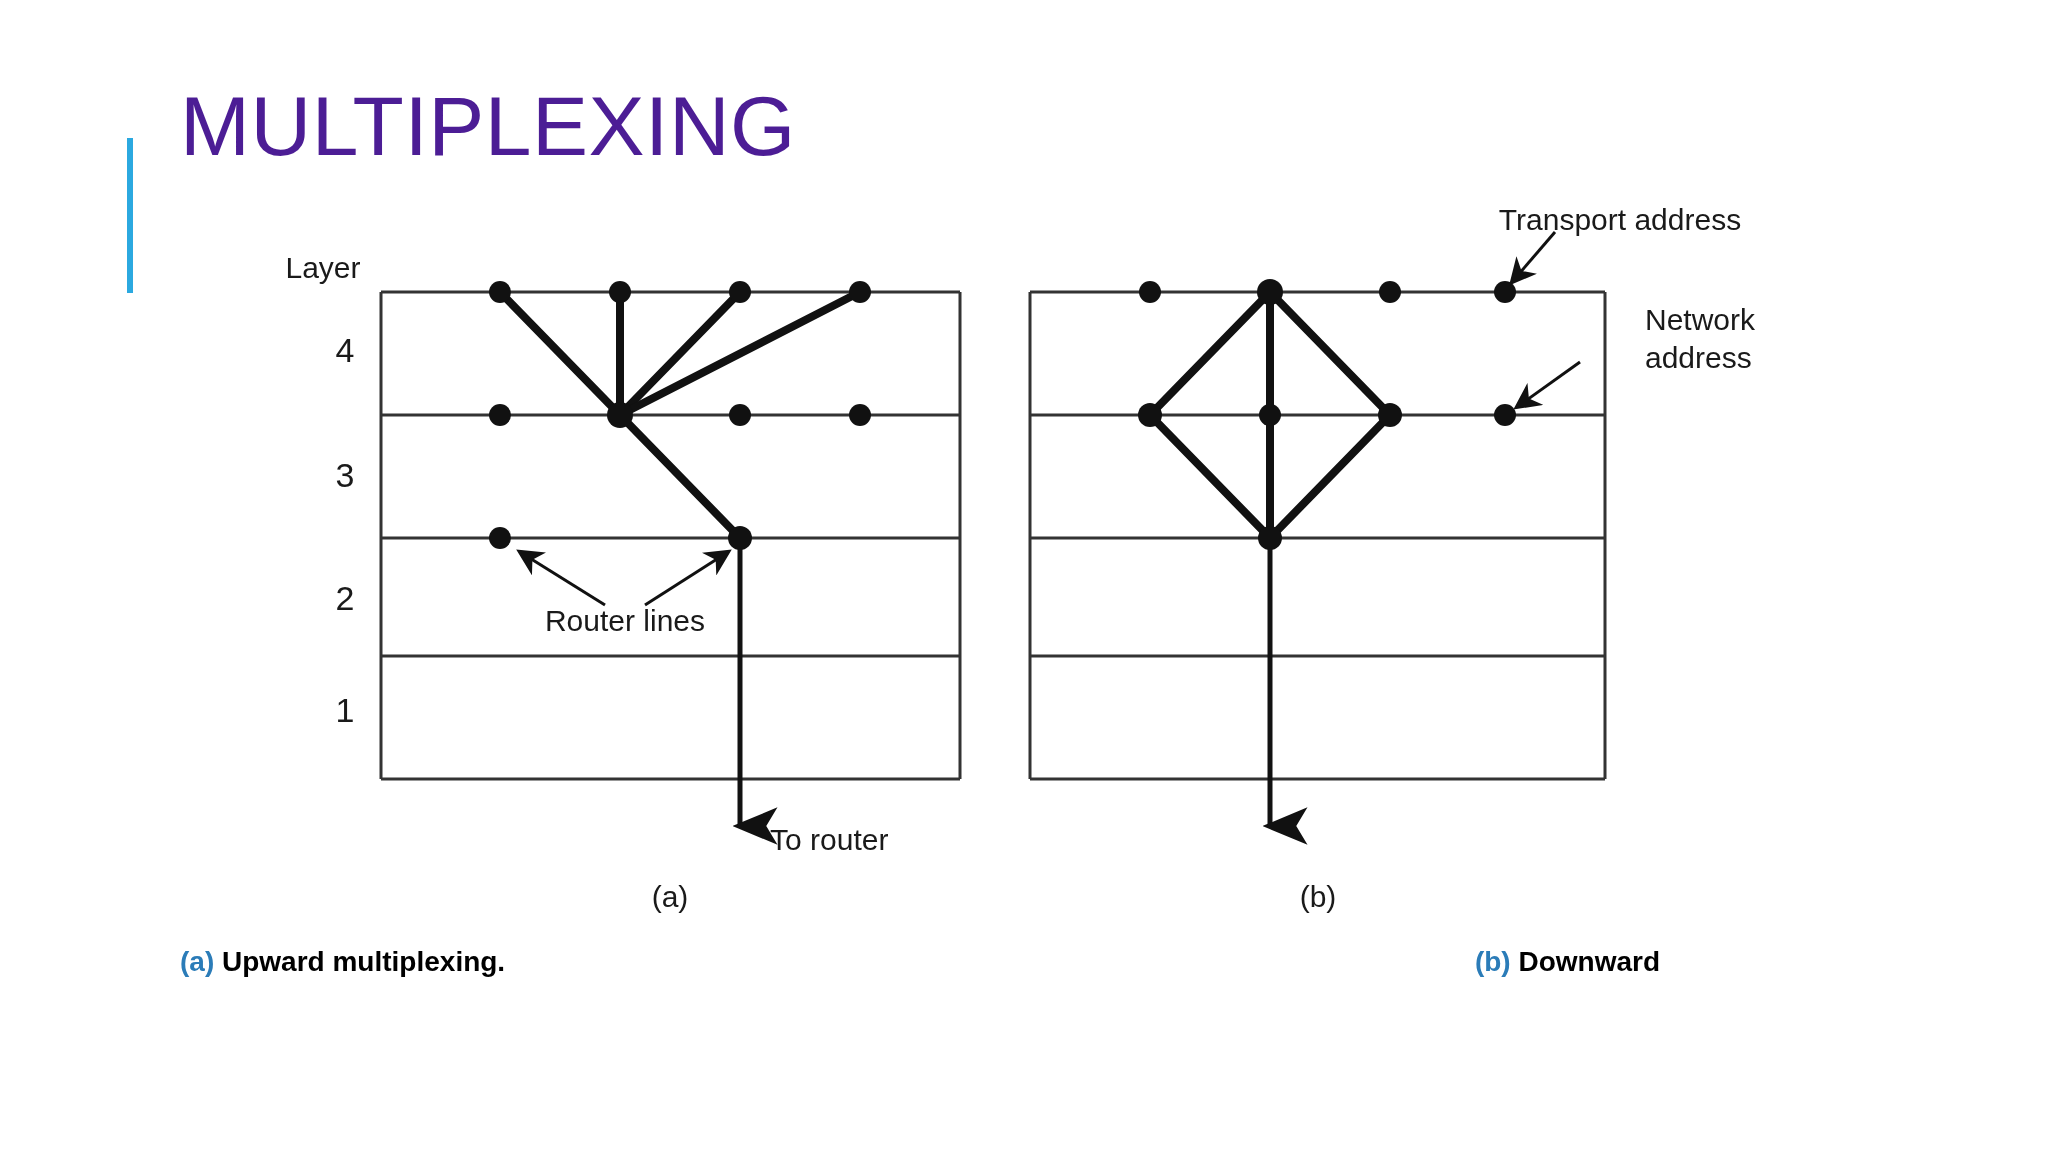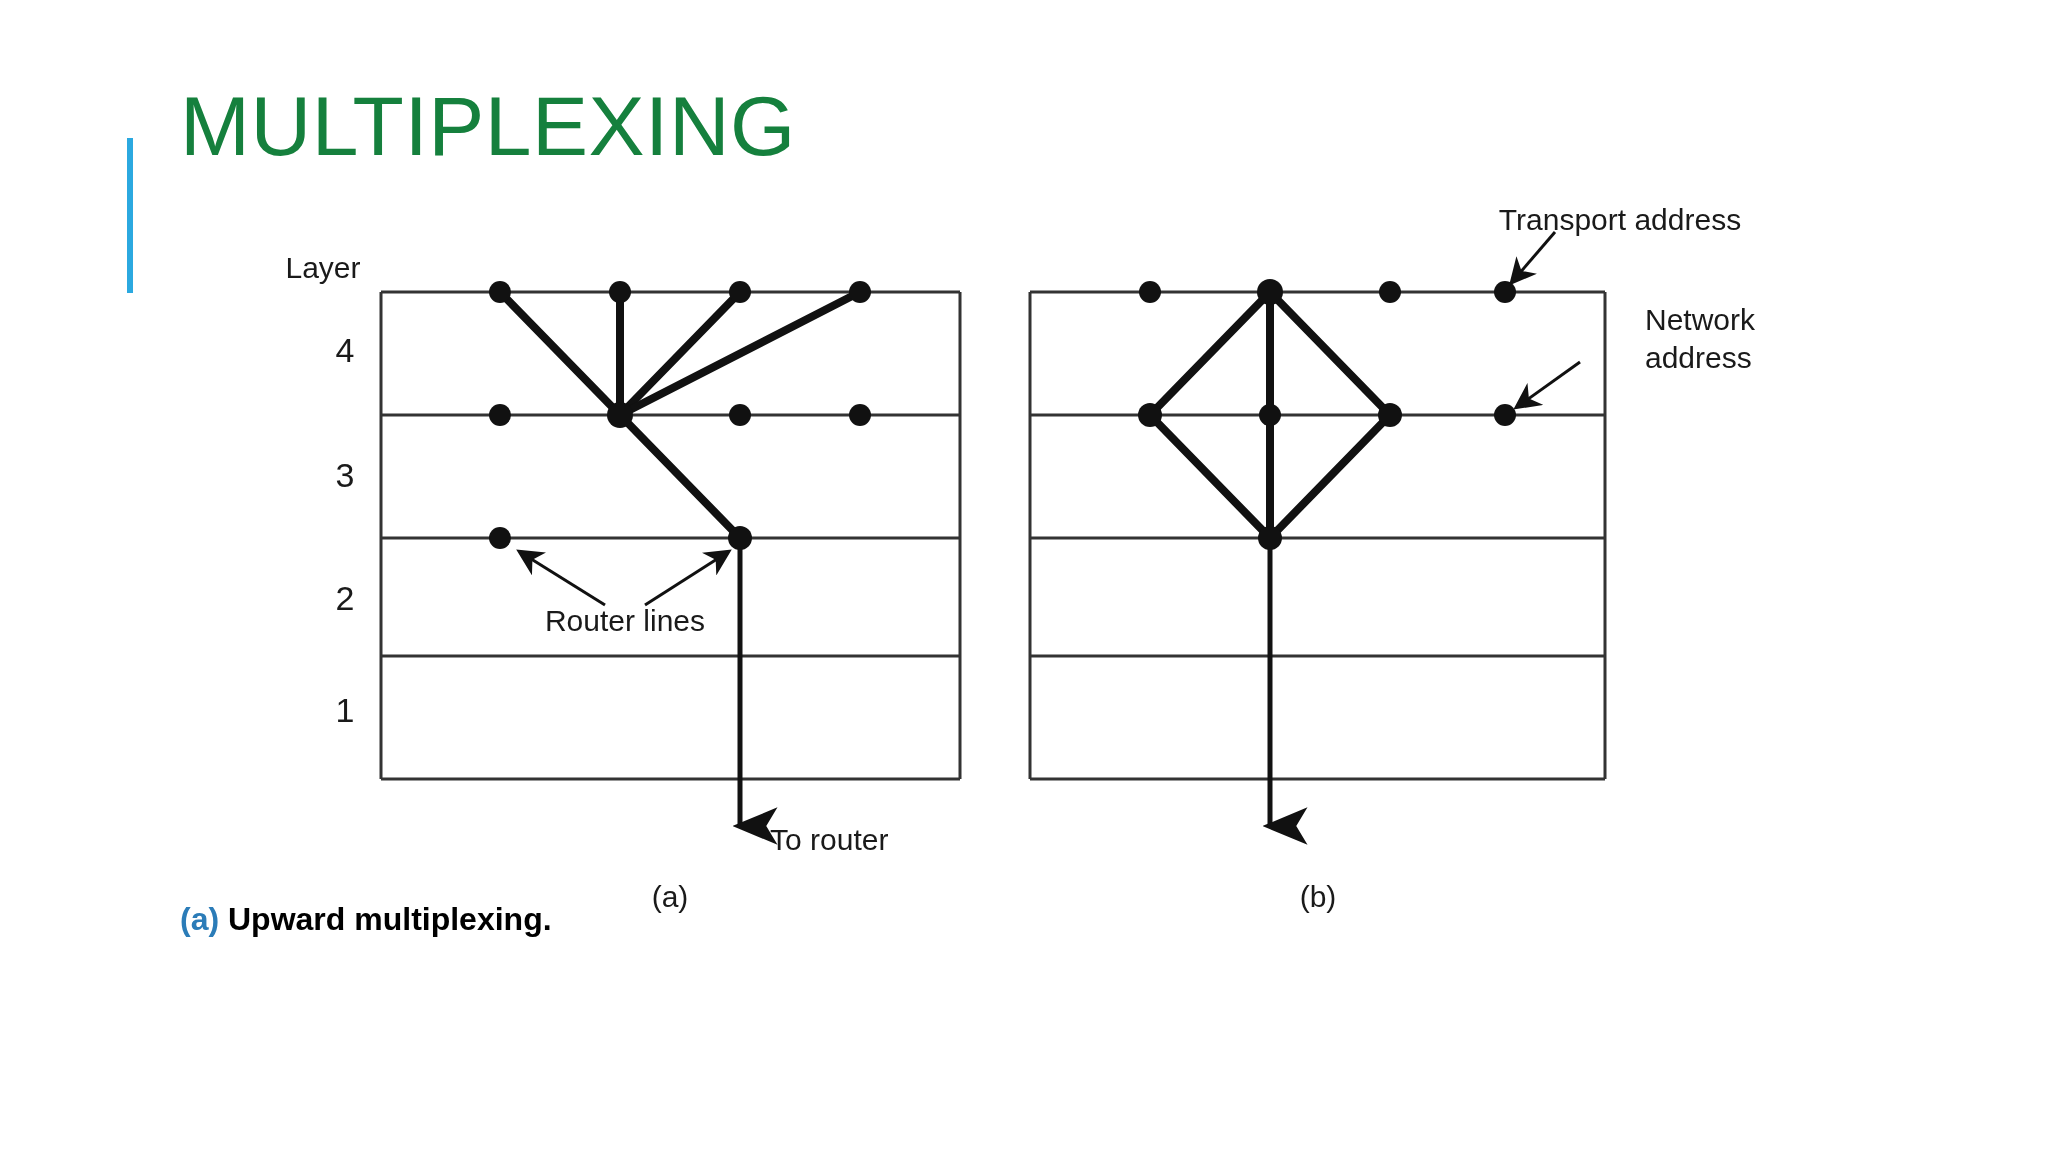--- a/index.html
+++ b/index.html
@@ -17,21 +17,21 @@
   }
 
   
   #slide-title {
     position: absolute;
     left: 180px;
     top: 78px;
     font-size: 84px;
     line-height: 96px;
     font-weight: 400;
-    color: #15803d;
+    color: #4c1d95;
     letter-spacing: 0.5px;
     white-space: nowrap;
   }
   #title-accent-bar {
     position: absolute;
     left: 127px;
     top: 138px;
     width: 6px;
     height: 155px;
     background: #2BA9E0;
@@ -45,24 +45,24 @@
     width: 2048px;
     height: 1152px;
     pointer-events: none;
   }
   #figure svg { display: block; }
 
   
   #caption {
     position: absolute;
     left: 180px;
-    top: 885px;
+    top: 928px;
     width: 1560px;
     text-align: center;
-    font-size: 32px;
+    font-size: 28px;
     line-height: 68px;
     font-weight: bold;
     color: #000000;
   }
   .cap-row {
     display: flex;
     justify-content: space-between;
     align-items: baseline;
     width: 100%;
   }
@@ -208,14 +208,17 @@
   <text x="1318" y="907" font-family="Liberation Sans, sans-serif" font-size="30" fill="#1a1a1a" text-anchor="middle">(b)</text>
 
 </svg>
 </div>
 
 <div id="caption">
   <div class="cap-row">
     <span class="cap-left">
       <span class="cap-tag" style="color: rgb(43, 124, 184);">(a)</span><span> </span><span>Upward multiplexing.</span>
     </span>
+    <span class="cap-right">
+      <span class="cap-tag" style="color: rgb(43, 124, 184);">(b)</span><span> </span><span>Downward</span>
+    </span>
   </div>
 </div>
 
 </body></html>

